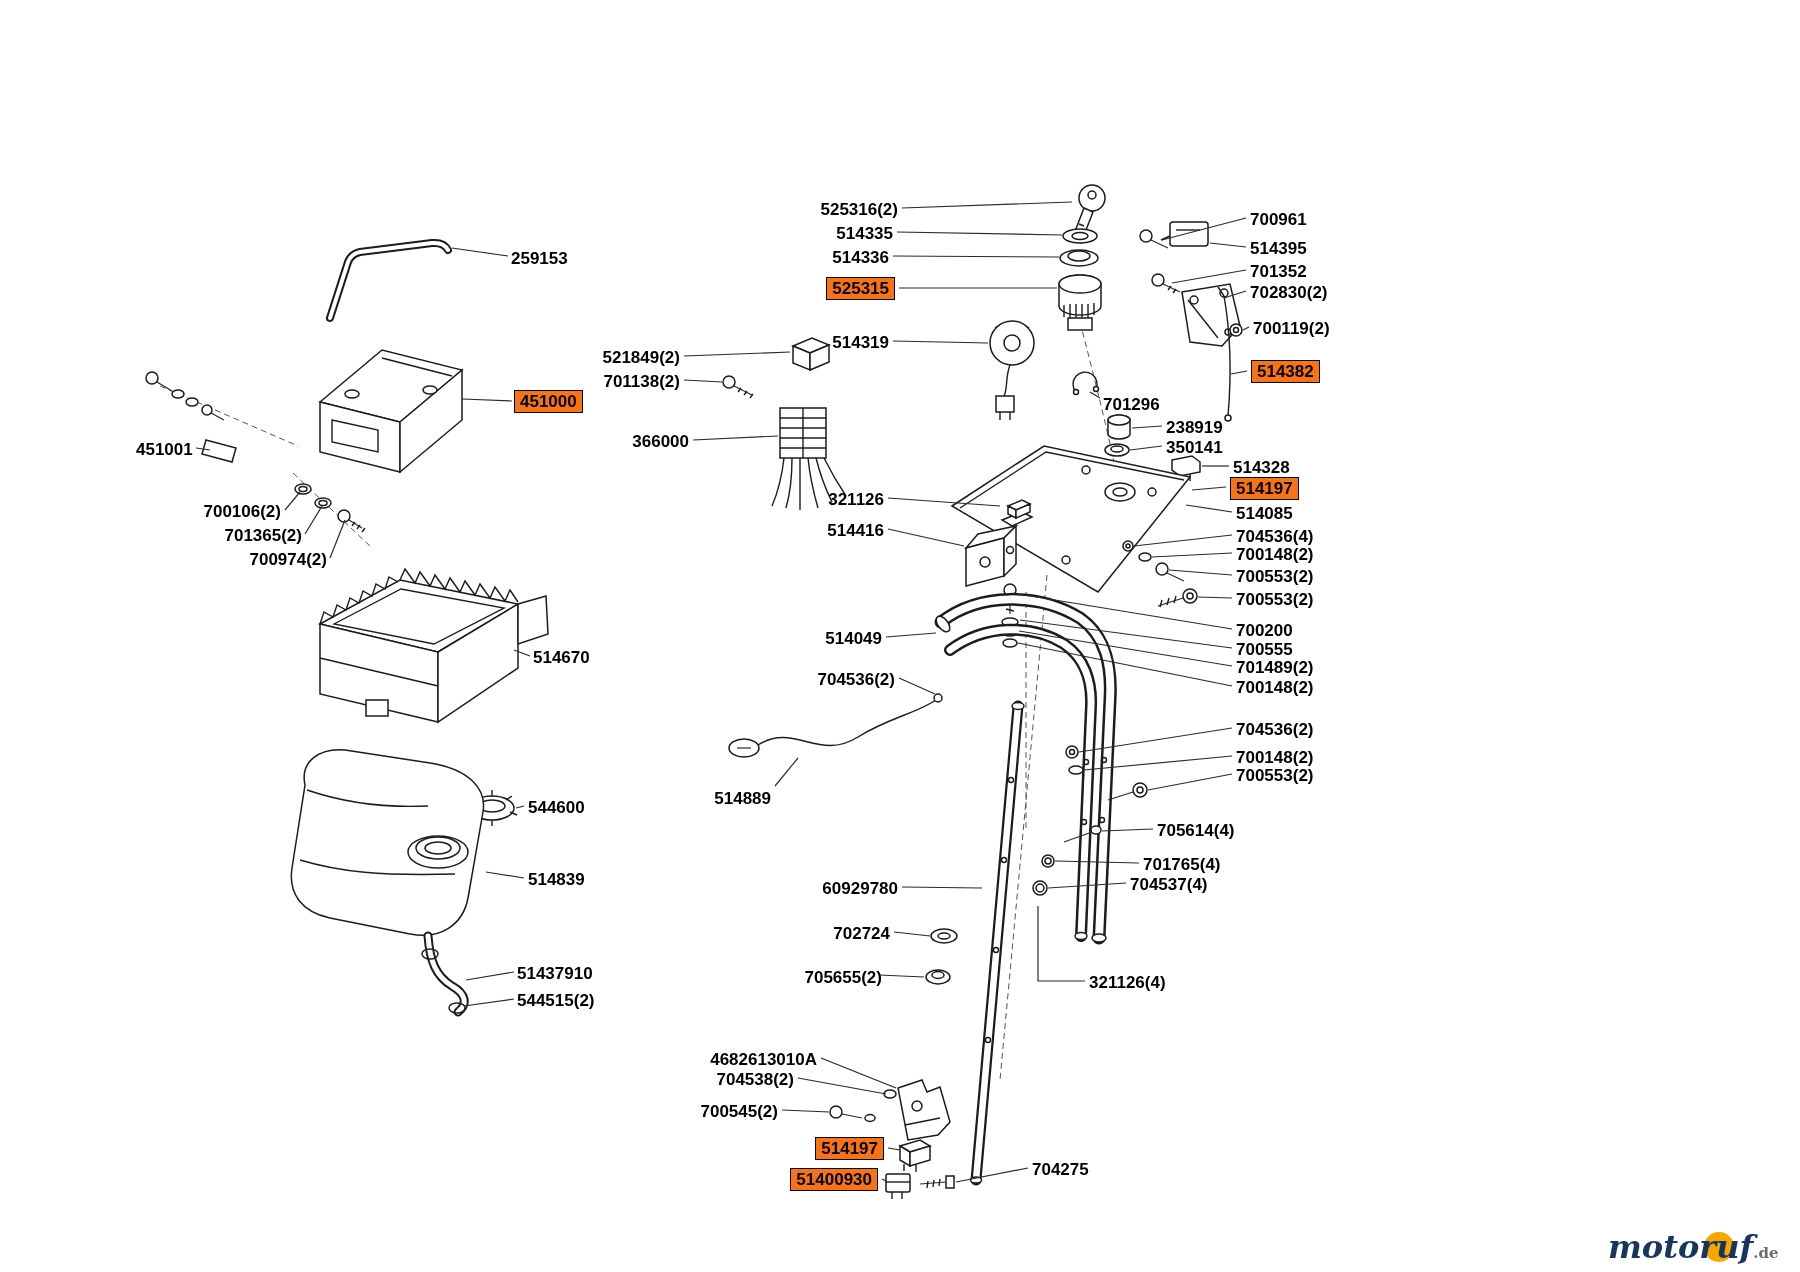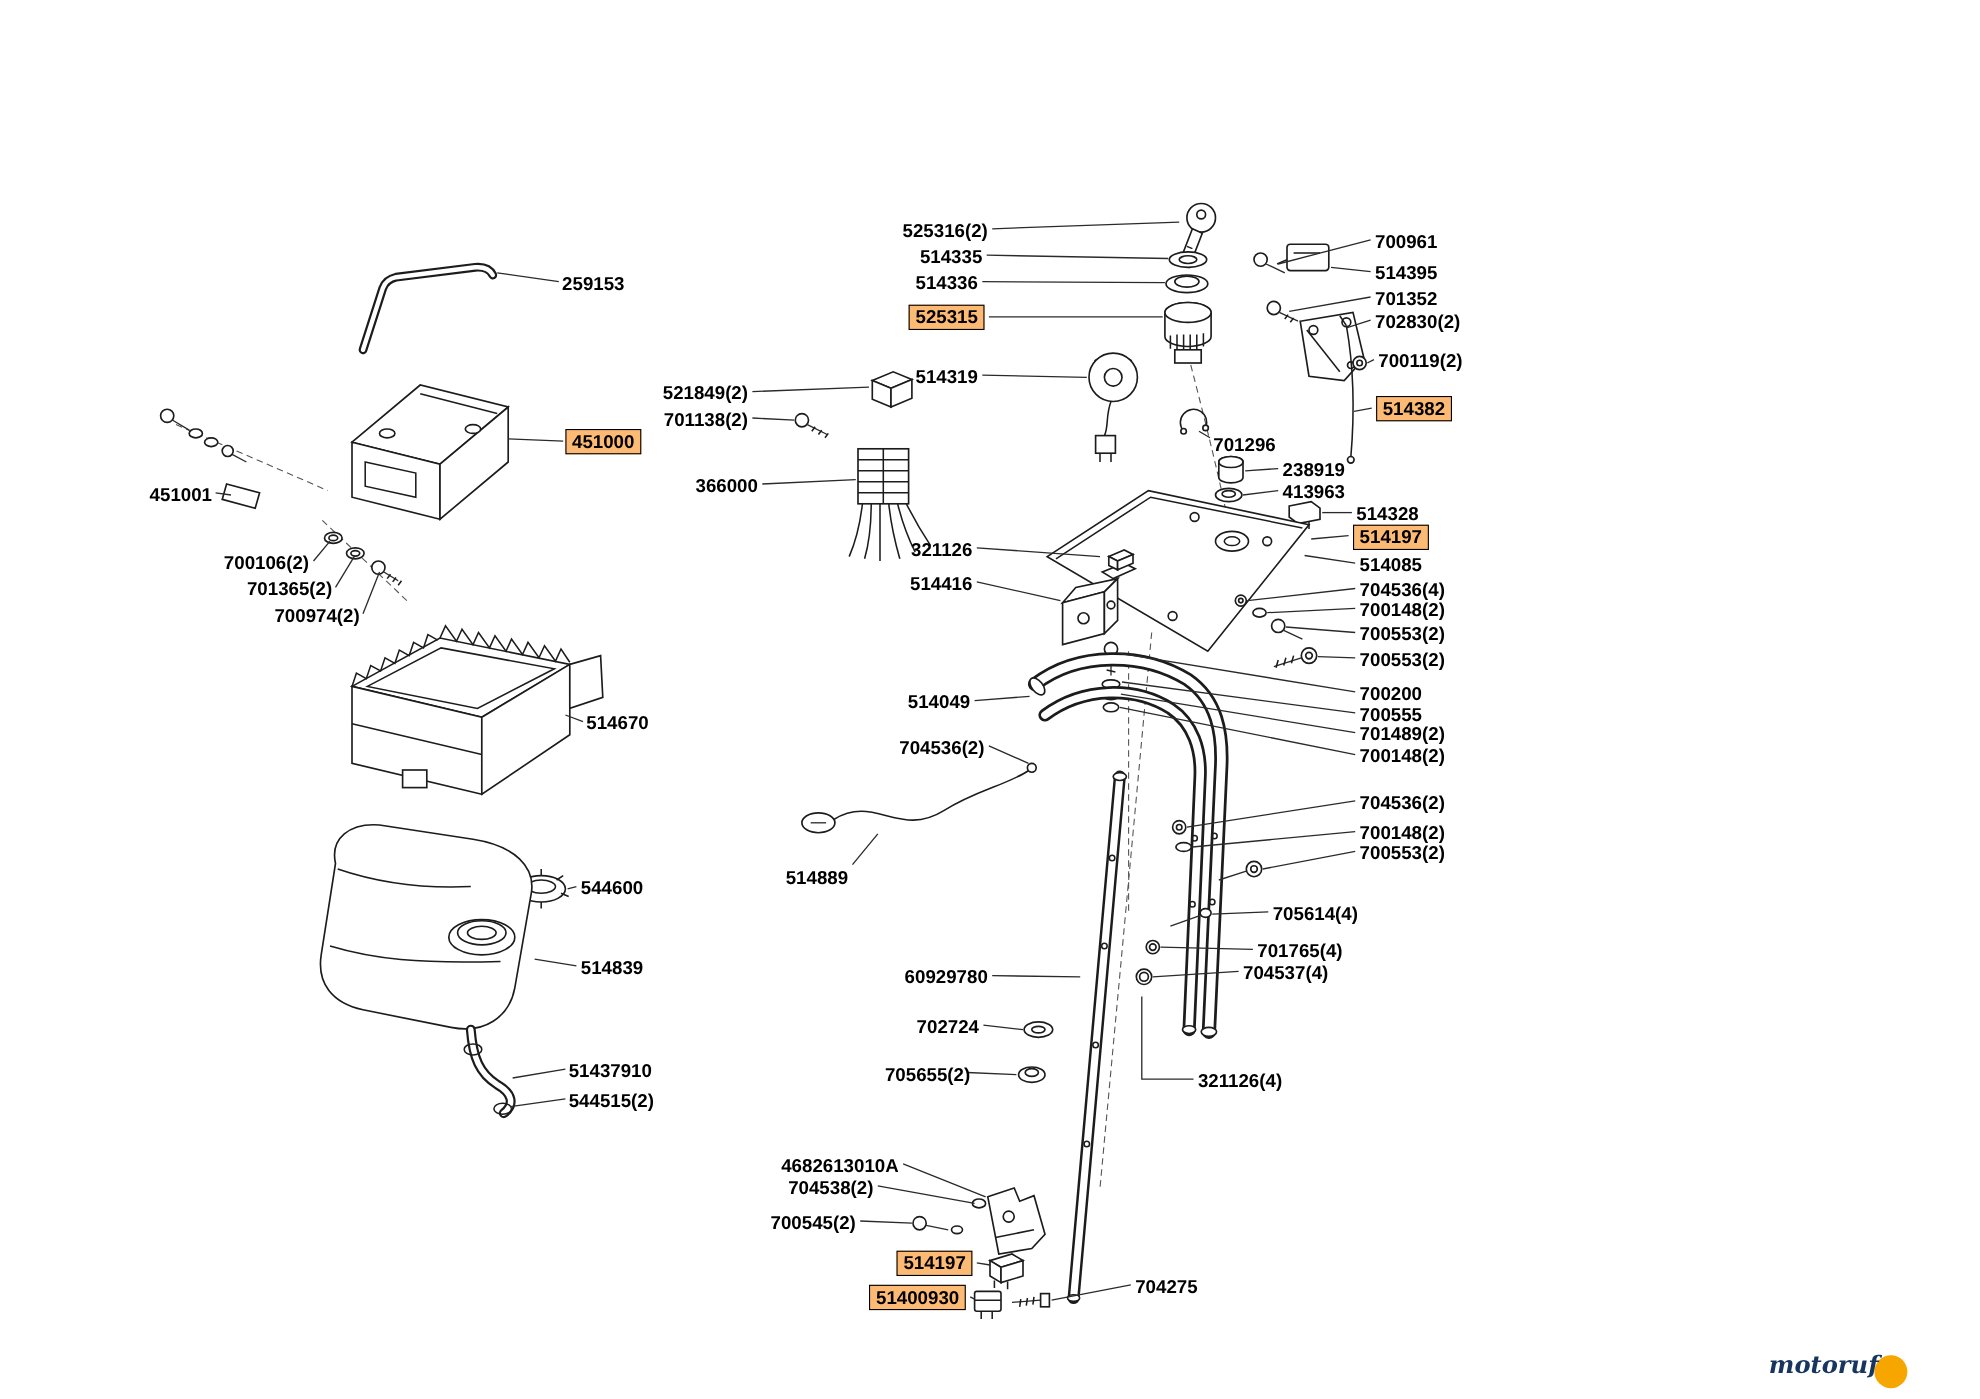--- a/index.html
+++ b/index.html
@@ -2,32 +2,32 @@
 <html><head>
 <meta charset="utf-8">
 <style>
   html,body{margin:0;padding:0;background:#e8e8e8;}
   #stage{position:relative;width:1800px;height:1272px;background:#ffffff;overflow:hidden;
          font-family:"Liberation Sans",sans-serif;}
   #art{position:absolute;left:0;top:0;width:1800px;height:1272px;}
   .lbl{position:absolute;font:bold 17px "Liberation Sans",sans-serif;color:#000;
        white-space:nowrap;line-height:19px;}
   .ra{text-align:left;}
-  .boxed{border:1.6px solid #000;padding:1px 5px;background:#fdba74;}
+  .boxed{border:1.6px solid #000;padding:1px 5px;background:#f97316;}
   
   .ln{stroke:#1c1c1c;stroke-width:1.4;fill:none;}
   .fw{fill:#fff;stroke:#1c1c1c;stroke-width:1.5;}
   .ld{stroke:#2a2a2a;stroke-width:1.2;fill:none;}
   .tube-o{stroke:#1c1c1c;fill:none;stroke-linecap:round;stroke-linejoin:round;}
   .tube-i{stroke:#fff;fill:none;stroke-linecap:round;stroke-linejoin:round;}
   .dash{stroke:#555;stroke-width:1;stroke-dasharray:6 4;fill:none;}
   
   #brand{position:absolute;left:1608px;top:1228px;width:190px;height:40px;cursor:pointer;
          font-family:"DejaVu Serif",serif;font-weight:bold;font-style:italic;}
-  #brand .word{position:relative;font-size:22px;color:#16355f;z-index:2;}
+  #brand .word{position:relative;font-size:32px;color:#16355f;z-index:2;}
   #brand .sun{position:absolute;left:96px;top:4px;width:30px;height:30px;border-radius:50%;
               background:#f7a600;z-index:1;}
   #brand .tld{font-size:15px;color:#6b6b6b;font-style:normal;}
 </style>
 </head>
 <body>
 
 <div id="stage">
 
 <svg id="art" viewBox="0 0 1800 1272" xmlns="http://www.w3.org/2000/svg">
@@ -412,21 +412,21 @@
   <div class="lbl" style="left:1089px;top:973px">321126(4)</div>
 
   <div class="lbl" style="left:1250px;top:210px">700961</div>
   <div class="lbl" style="left:1250px;top:239px">514395</div>
   <div class="lbl" style="left:1250px;top:262px">701352</div>
   <div class="lbl" style="left:1250px;top:283px">702830(2)</div>
   <div class="lbl" style="left:1253px;top:319px">700119(2)</div>
   <div class="lbl boxed" style="left:1251px;top:360px">514382</div>
   <div class="lbl" style="left:1103px;top:395px">701296</div>
   <div class="lbl" style="left:1166px;top:418px">238919</div>
-  <div class="lbl" style="left:1166px;top:438px">413963</div>
+  <div class="lbl" style="left:1166px;top:438px">350141</div>
   <div class="lbl" style="left:1233px;top:458px">514328</div>
   <div class="lbl boxed" style="left:1230px;top:477px">514197</div>
   <div class="lbl" style="left:1236px;top:504px">514085</div>
   <div class="lbl" style="left:1236px;top:527px">704536(4)</div>
   <div class="lbl" style="left:1236px;top:545px">700148(2)</div>
   <div class="lbl" style="left:1236px;top:567px">700553(2)</div>
   <div class="lbl" style="left:1236px;top:590px">700553(2)</div>
   <div class="lbl" style="left:1236px;top:621px">700200</div>
   <div class="lbl" style="left:1236px;top:640px">700555</div>
   <div class="lbl" style="left:1236px;top:658px">701489(2)</div>

